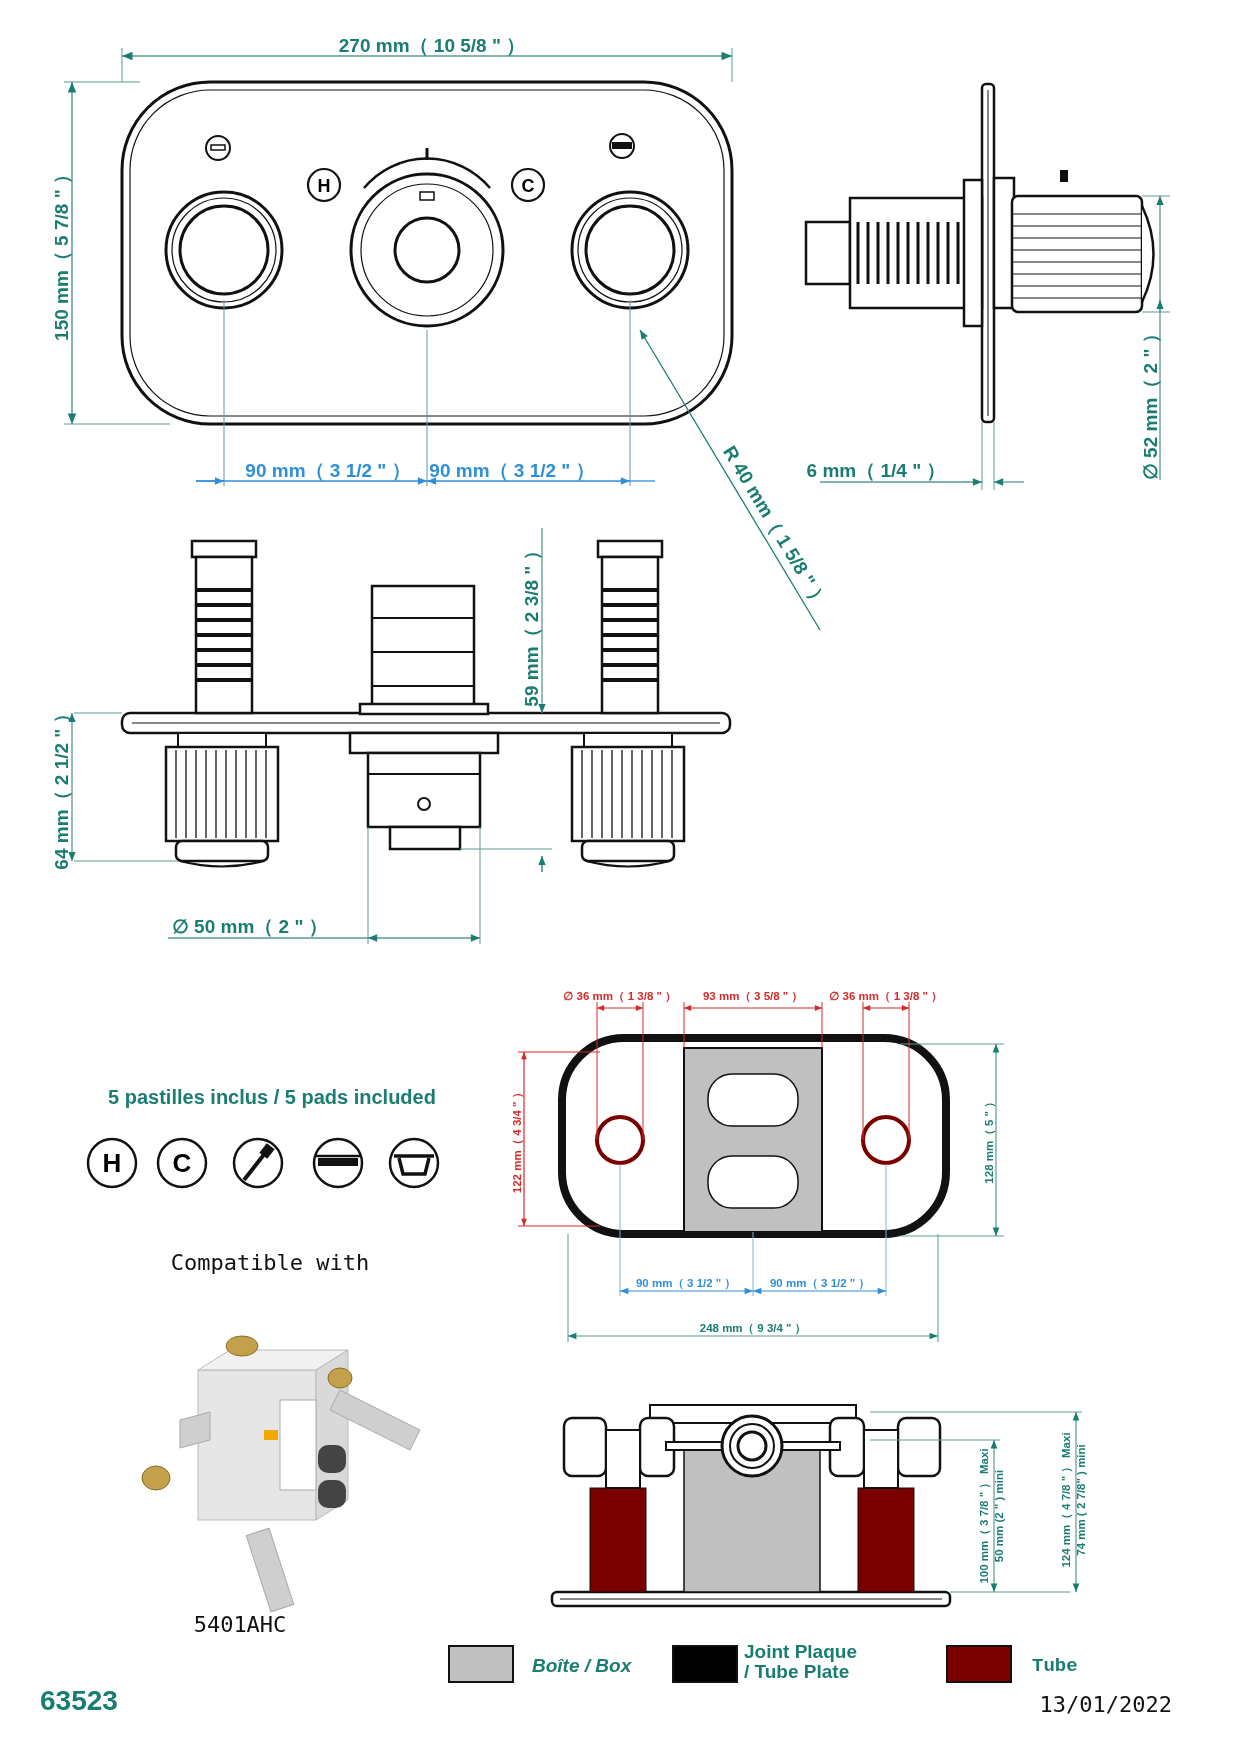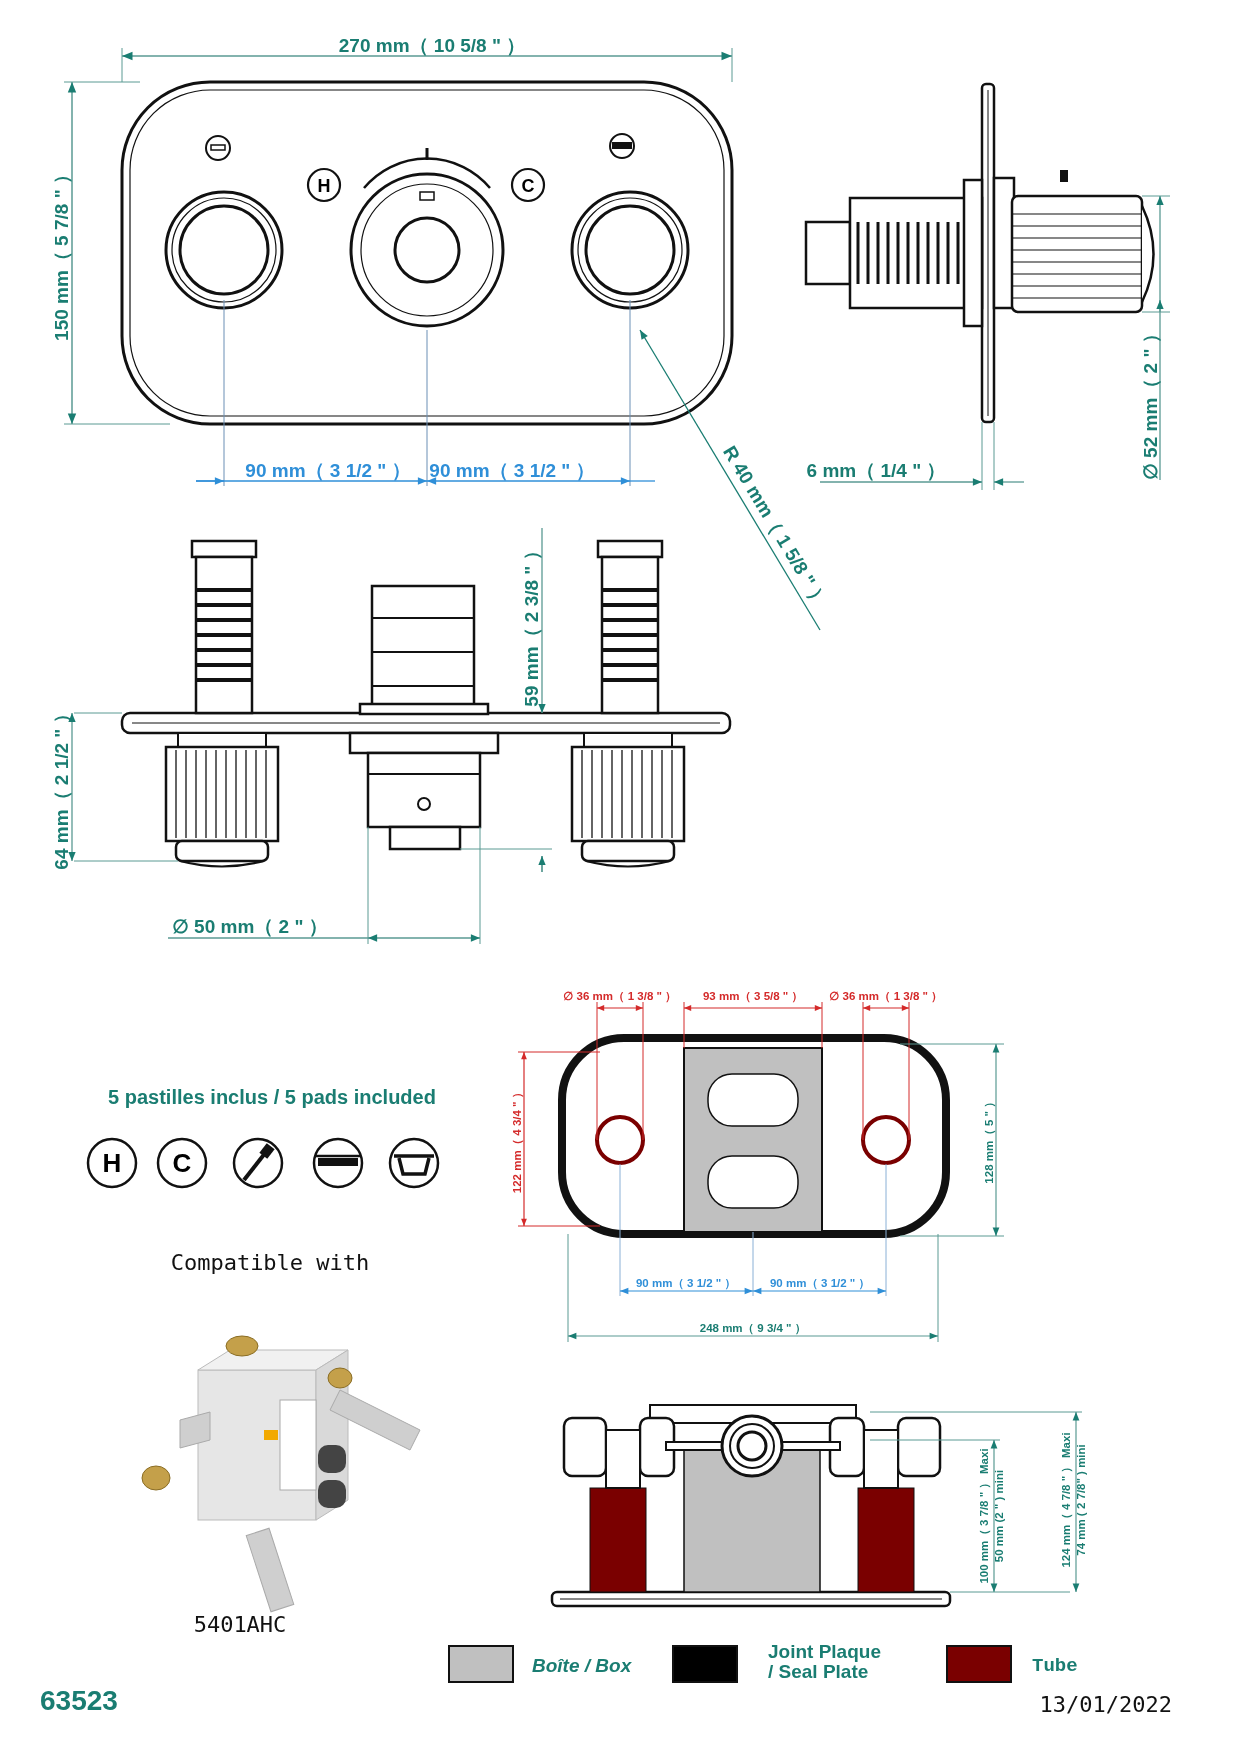--- a/index.html
+++ b/index.html
@@ -370,20 +370,20 @@
   <text class="thin" x="240" y="1632" text-anchor="middle" font-size="22">5401AHC</text>
   <text class="dim" x="40" y="1710" font-size="28">63523</text>
   <text class="thin" x="1172" y="1712" text-anchor="end" font-size="22">13/01/2022</text>
 </svg>
 
 <div>
   <div class="legend-swatch" style="left:448px;top:1645px;background:#c0c0c0;"></div>
   <div class="legend-label" style="left:532px;top:1656px;font-family:'Liberation Sans',sans-serif;font-style:italic;">Boîte / Box</div>
 
   <div class="legend-swatch" style="left:672px;top:1645px;background:#000;"></div>
-  <div class="legend-label" style="left:768px;top:1642px;font-family:'Liberation Sans',sans-serif;">
+  <div class="legend-label" style="left:744px;top:1642px;font-family:'Liberation Sans',sans-serif;">
     <div>Joint Plaque</div>
-    <div>/ Seal Plate</div>
+    <div>/ Tube Plate</div>
   </div>
 
   <div class="legend-swatch" style="left:946px;top:1645px;background:#7a0000;"></div>
   <div class="legend-label" style="left:1032px;top:1656px;font-family:Liberation Mono, monospace;">Tube</div>
 </div>
 
 </body></html>

